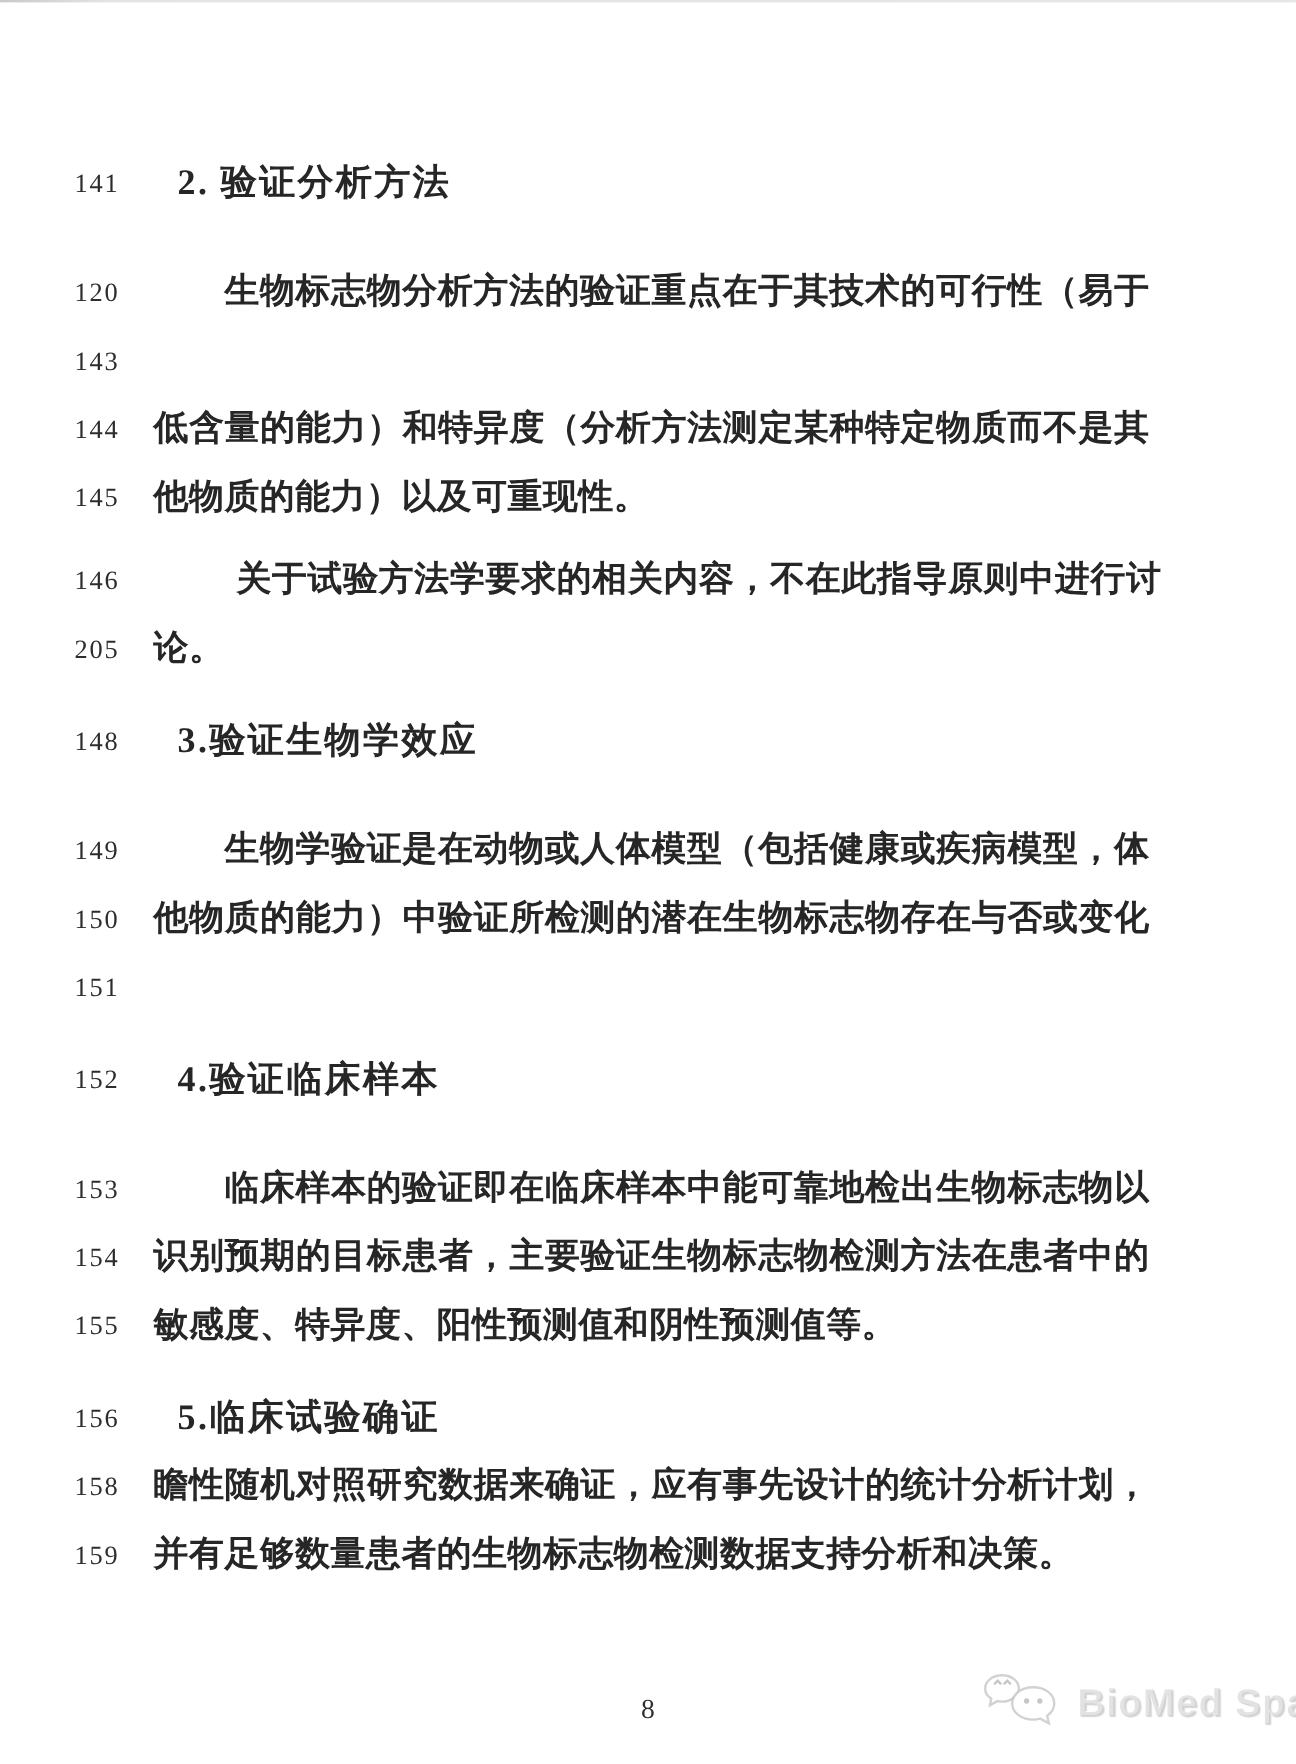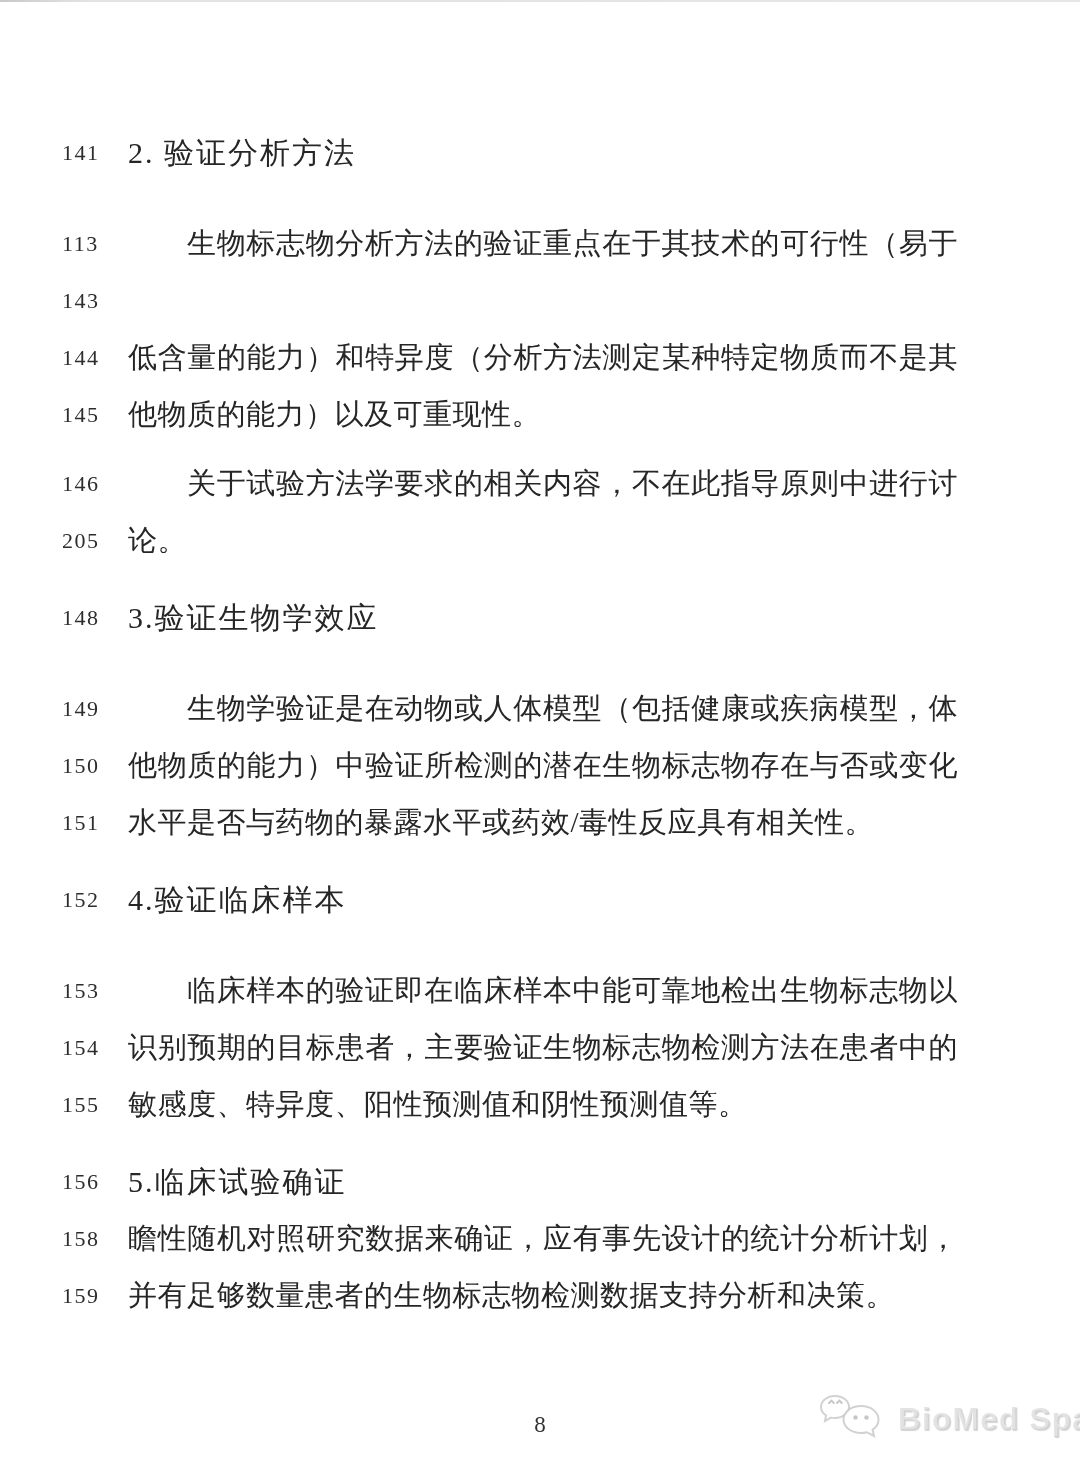--- a/index.html
+++ b/index.html
@@ -16,38 +16,39 @@
     overflow: hidden;
   }
   .top-edge {
     position: absolute; top: 0; left: 0;
     width: 100%; height: 2px;
     background: linear-gradient(to right, #c9c9c9 0%, #e3e3e3 8%, #e6e6e6 100%);
   }
   .doc { position: absolute; top: 104px; left: 0; width: 1080px; }
 
   .row { position: relative; height: 57px; line-height: 57px; }
-  .row.heading { margin-top: 20px; }
+  .row.heading { margin-top: 20px; padding-left: 20px; }
   .row.first   { margin-top: 34px; }
-  .row.first.gap-small { margin-top: 12px; }
+  .row.first.gap-small { margin-top: 12px; padding-left: 10px; }
 
   .lnum {
     position: absolute; left: 62px; top: 0;
     font-size: 22px; color: #2d2d2d;
     letter-spacing: 1.5px;
     line-height: 57px;
   }
   .ltext {
     display: block;
     margin-left: 128px;
     width: 830px;
     font-size: 29px;
     color: #262626;
     letter-spacing: 0.5px;
     white-space: nowrap;
+    font-weight: bold;
   }
   .row.justify .ltext {
     white-space: normal;
     text-align: justify;
     text-align-last: justify;
     text-justify: inter-character;
   }
   .row.first .ltext { text-indent: 59px; }
   .row.heading .ltext { font-size: 30px; letter-spacing: 2px; }
 
@@ -79,21 +80,21 @@
 <div class="page">
   <div class="top-edge"></div>
 
   <main class="doc" id="doc">
   <div class="row heading">
     <span class="lnum">141</span>
     <span class="ltext">2. 验证分析方法</span>
   </div>
 
   <div class="row first justify">
-    <span class="lnum">113</span>
+    <span class="lnum">120</span>
     <span class="ltext">生物标志物分析方法的验证重点在于其技术的可行性（易于</span>
   </div>
 
   <div class="row cont justify">
     <span class="lnum">143</span>
   </div>
 
   <div class="row cont justify">
     <span class="lnum">144</span>
     <span class="ltext">低含量的能力）和特异度（分析方法测定某种特定物质而不是其</span>
@@ -124,21 +125,20 @@
     <span class="ltext">生物学验证是在动物或人体模型（包括健康或疾病模型，体</span>
   </div>
 
   <div class="row cont justify">
     <span class="lnum">150</span>
     <span class="ltext">他物质的能力）中验证所检测的潜在生物标志物存在与否或变化</span>
   </div>
 
   <div class="row cont">
     <span class="lnum">151</span>
-    <span class="ltext">水平是否与药物的暴露水平或药效/毒性反应具有相关性。</span>
   </div>
 
   <div class="row heading">
     <span class="lnum">152</span>
     <span class="ltext">4.验证临床样本</span>
   </div>
 
   <div class="row first justify">
     <span class="lnum">153</span>
     <span class="ltext">临床样本的验证即在临床样本中能可靠地检出生物标志物以</span>

